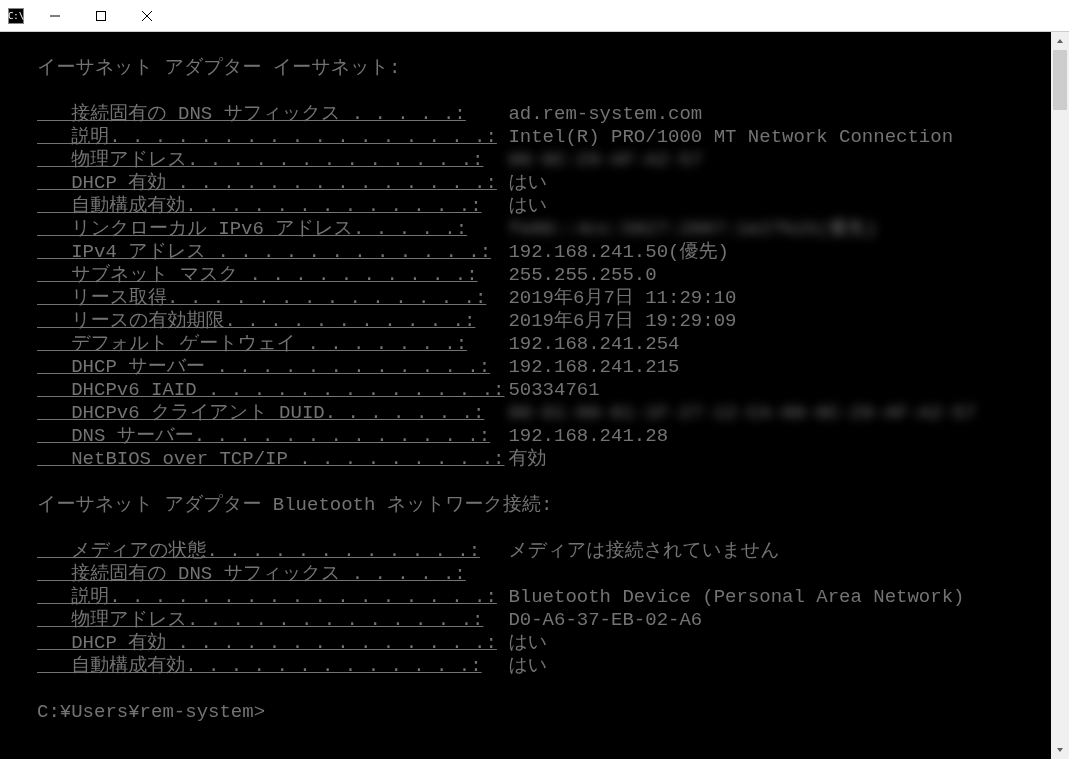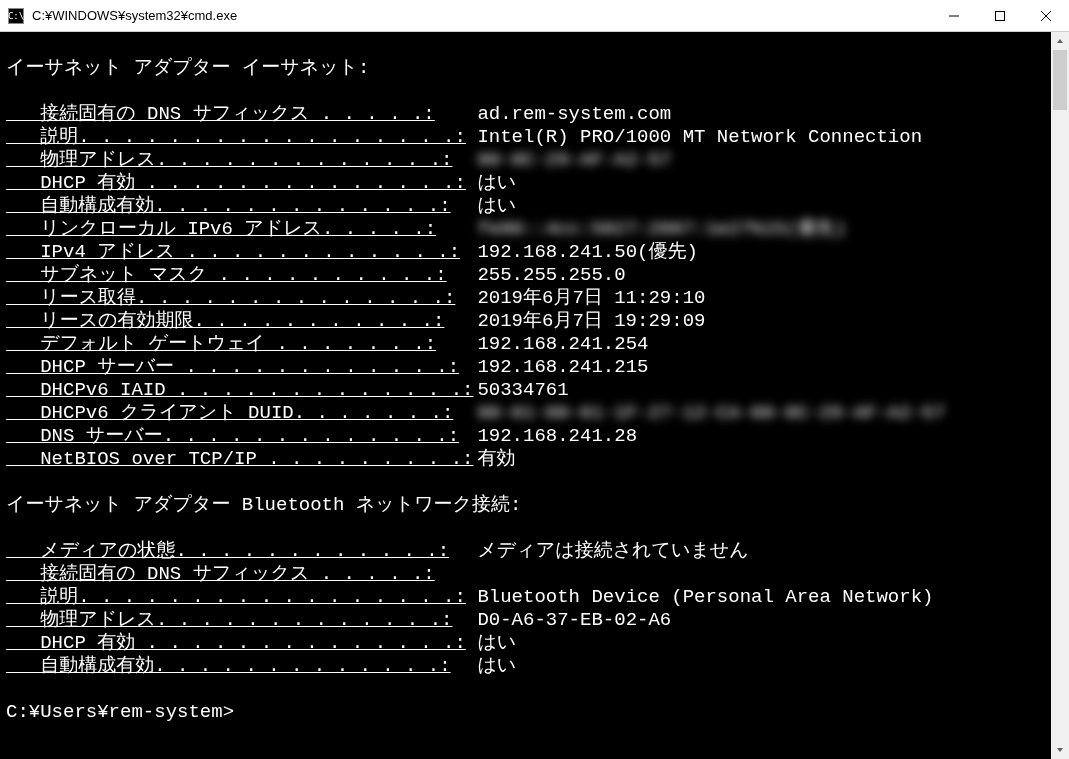--- a/index.html
+++ b/index.html
@@ -32,26 +32,27 @@
     width:46px; height:32px;
     display:flex; align-items:center; justify-content:center;
     color:#000;
   }
   .titlebar-btn svg { width:10px; height:10px; stroke:#000; stroke-width:1; fill:none; }
   
   .term-wrap {
     flex:1; display:flex; background:#000;
   }
   .term {
-    flex:1; background:#000; color:#ffffff;
+    flex:1; background:#000; color:#737373;
     font-family:"MS Gothic","Consolas","Courier New",monospace;
     font-size:19px; line-height:23px;
     padding:2px 0 8px 6px;
     white-space:pre;
     overflow:hidden;
+    margin-left:31px;
   }
   .scrollbar {
     width:18px; background:#f0f0f0;
     display:flex; flex-direction:column;
   }
   .sb-arrow {
     height:18px; display:flex; align-items:center; justify-content:center;
     background:#f0f0f0;
   }
   .sb-arrow svg { width:8px; height:8px; fill:#606060; }
@@ -62,21 +63,20 @@
   }
   .term-line { display:block; }
   .blur { filter: blur(5px); -webkit-filter: blur(5px); }
   .label-cell { display:inline-block; width:460px;text-decoration:underline; }
 </style>
 </head>
 <body>
 
 <div class="titlebar">
   <div class="titlebar-icon">C:\</div>
-  <div class="titlebar-title">C:¥WINDOWS¥system32¥cmd.exe</div>
   <div class="titlebar-buttons">
     <div class="titlebar-btn">
       <svg viewBox="0 0 10 10">
           <line x1="0" y1="5" x2="10" y2="5"></line>
         </svg>
     </div>
     <div class="titlebar-btn">
       <svg viewBox="0 0 10 10">
           <rect x="0.5" y="0.5" width="9" height="9"></rect>
         </svg>

